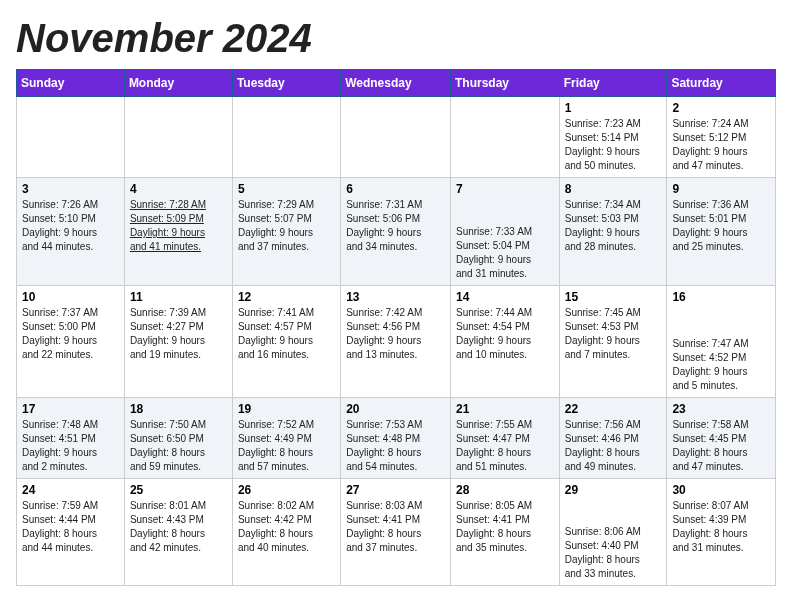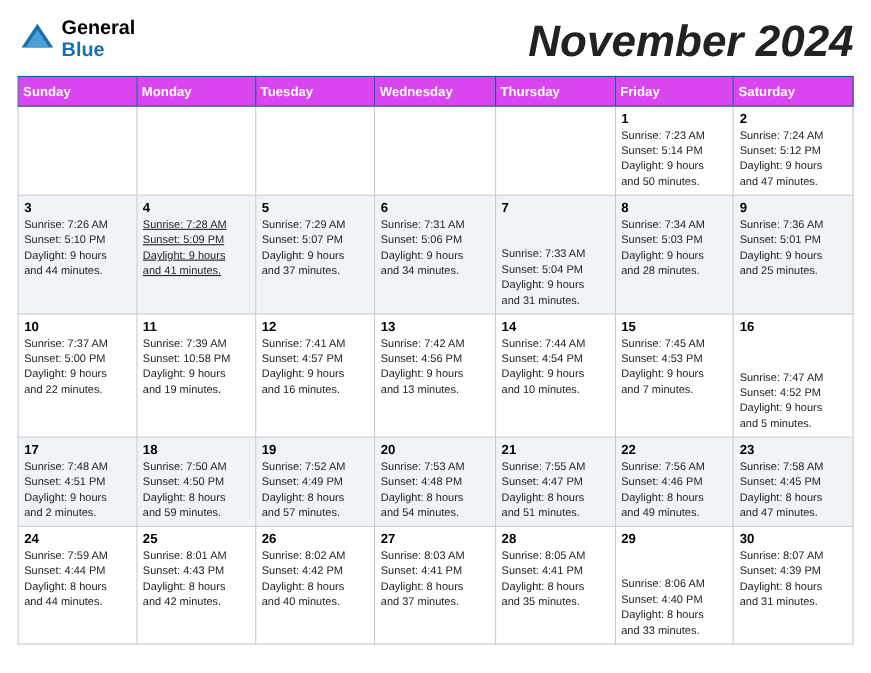--- a/index.html
+++ b/index.html
@@ -44,21 +44,21 @@
     .location {
       font-size: 14px;
       color: #444;
     }
     table {
       width: 100%;
       border-collapse: collapse;
       font-size: 11px;
     }
     thead tr th {
-      background: #d946ef;
+      background: #6d28d9;
       color: #fff;
       padding: 6px 4px;
       text-align: left;
       font-size: 12px;
       font-weight: bold;
       border: 1px solid #1a5a9a;
     }
     tbody tr td {
       border: 1px solid #ccc;
       vertical-align: top;
@@ -81,30 +81,20 @@
       line-height: 1.4;
     }
     .empty-cell {
       background: #fff !important;
     }
   </style>
 </head>
 <body>
 
 <div class="header">
-  <div class="logo">
-    <svg class="logo-icon" viewBox="0 0 40 40">
-      <polygon points="20,4 36,28 4,28" fill="#1a6faf"></polygon>
-      <polygon points="20,10 32,28 8,28" fill="#4a9fd4"></polygon>
-    </svg>
-    <div class="logo-text">
-      <span class="general">General</span>
-      <span class="blue">Blue</span>
-    </div>
-  </div>
   <div class="title-block">
     <div class="month-title">November 2024</div>
   </div>
 </div>
 
 <table>
   <thead>
     <tr id="weekday-header">
         <th>Sunday</th>
         <th>Monday</th>
@@ -192,21 +182,21 @@
         <td>
           <div class="day-num">10</div>
           <div class="day-info" style="white-space: pre-line;">Sunrise: 7:37 AM
 Sunset: 5:00 PM
 Daylight: 9 hours
 and 22 minutes.</div>
         </td>
         <td>
           <div class="day-num">11</div>
           <div class="day-info" style="white-space: pre-line;">Sunrise: 7:39 AM
-Sunset: 10:58 PM
+Sunset: 4:27 PM
 Daylight: 9 hours
 and 19 minutes.</div>
         </td>
         <td>
           <div class="day-num">12</div>
           <div class="day-info" style="white-space: pre-line;">Sunrise: 7:41 AM
 Sunset: 4:57 PM
 Daylight: 9 hours
 and 16 minutes.</div>
         </td>
@@ -243,21 +233,21 @@
         <td>
           <div class="day-num">17</div>
           <div class="day-info" style="white-space: pre-line;">Sunrise: 7:48 AM
 Sunset: 4:51 PM
 Daylight: 9 hours
 and 2 minutes.</div>
         </td>
         <td>
           <div class="day-num">18</div>
           <div class="day-info" style="white-space: pre-line;">Sunrise: 7:50 AM
-Sunset: 4:50 PM
+Sunset: 6:50 PM
 Daylight: 8 hours
 and 59 minutes.</div>
         </td>
         <td>
           <div class="day-num">19</div>
           <div class="day-info" style="white-space: pre-line;">Sunrise: 7:52 AM
 Sunset: 4:49 PM
 Daylight: 8 hours
 and 57 minutes.</div>
         </td>

